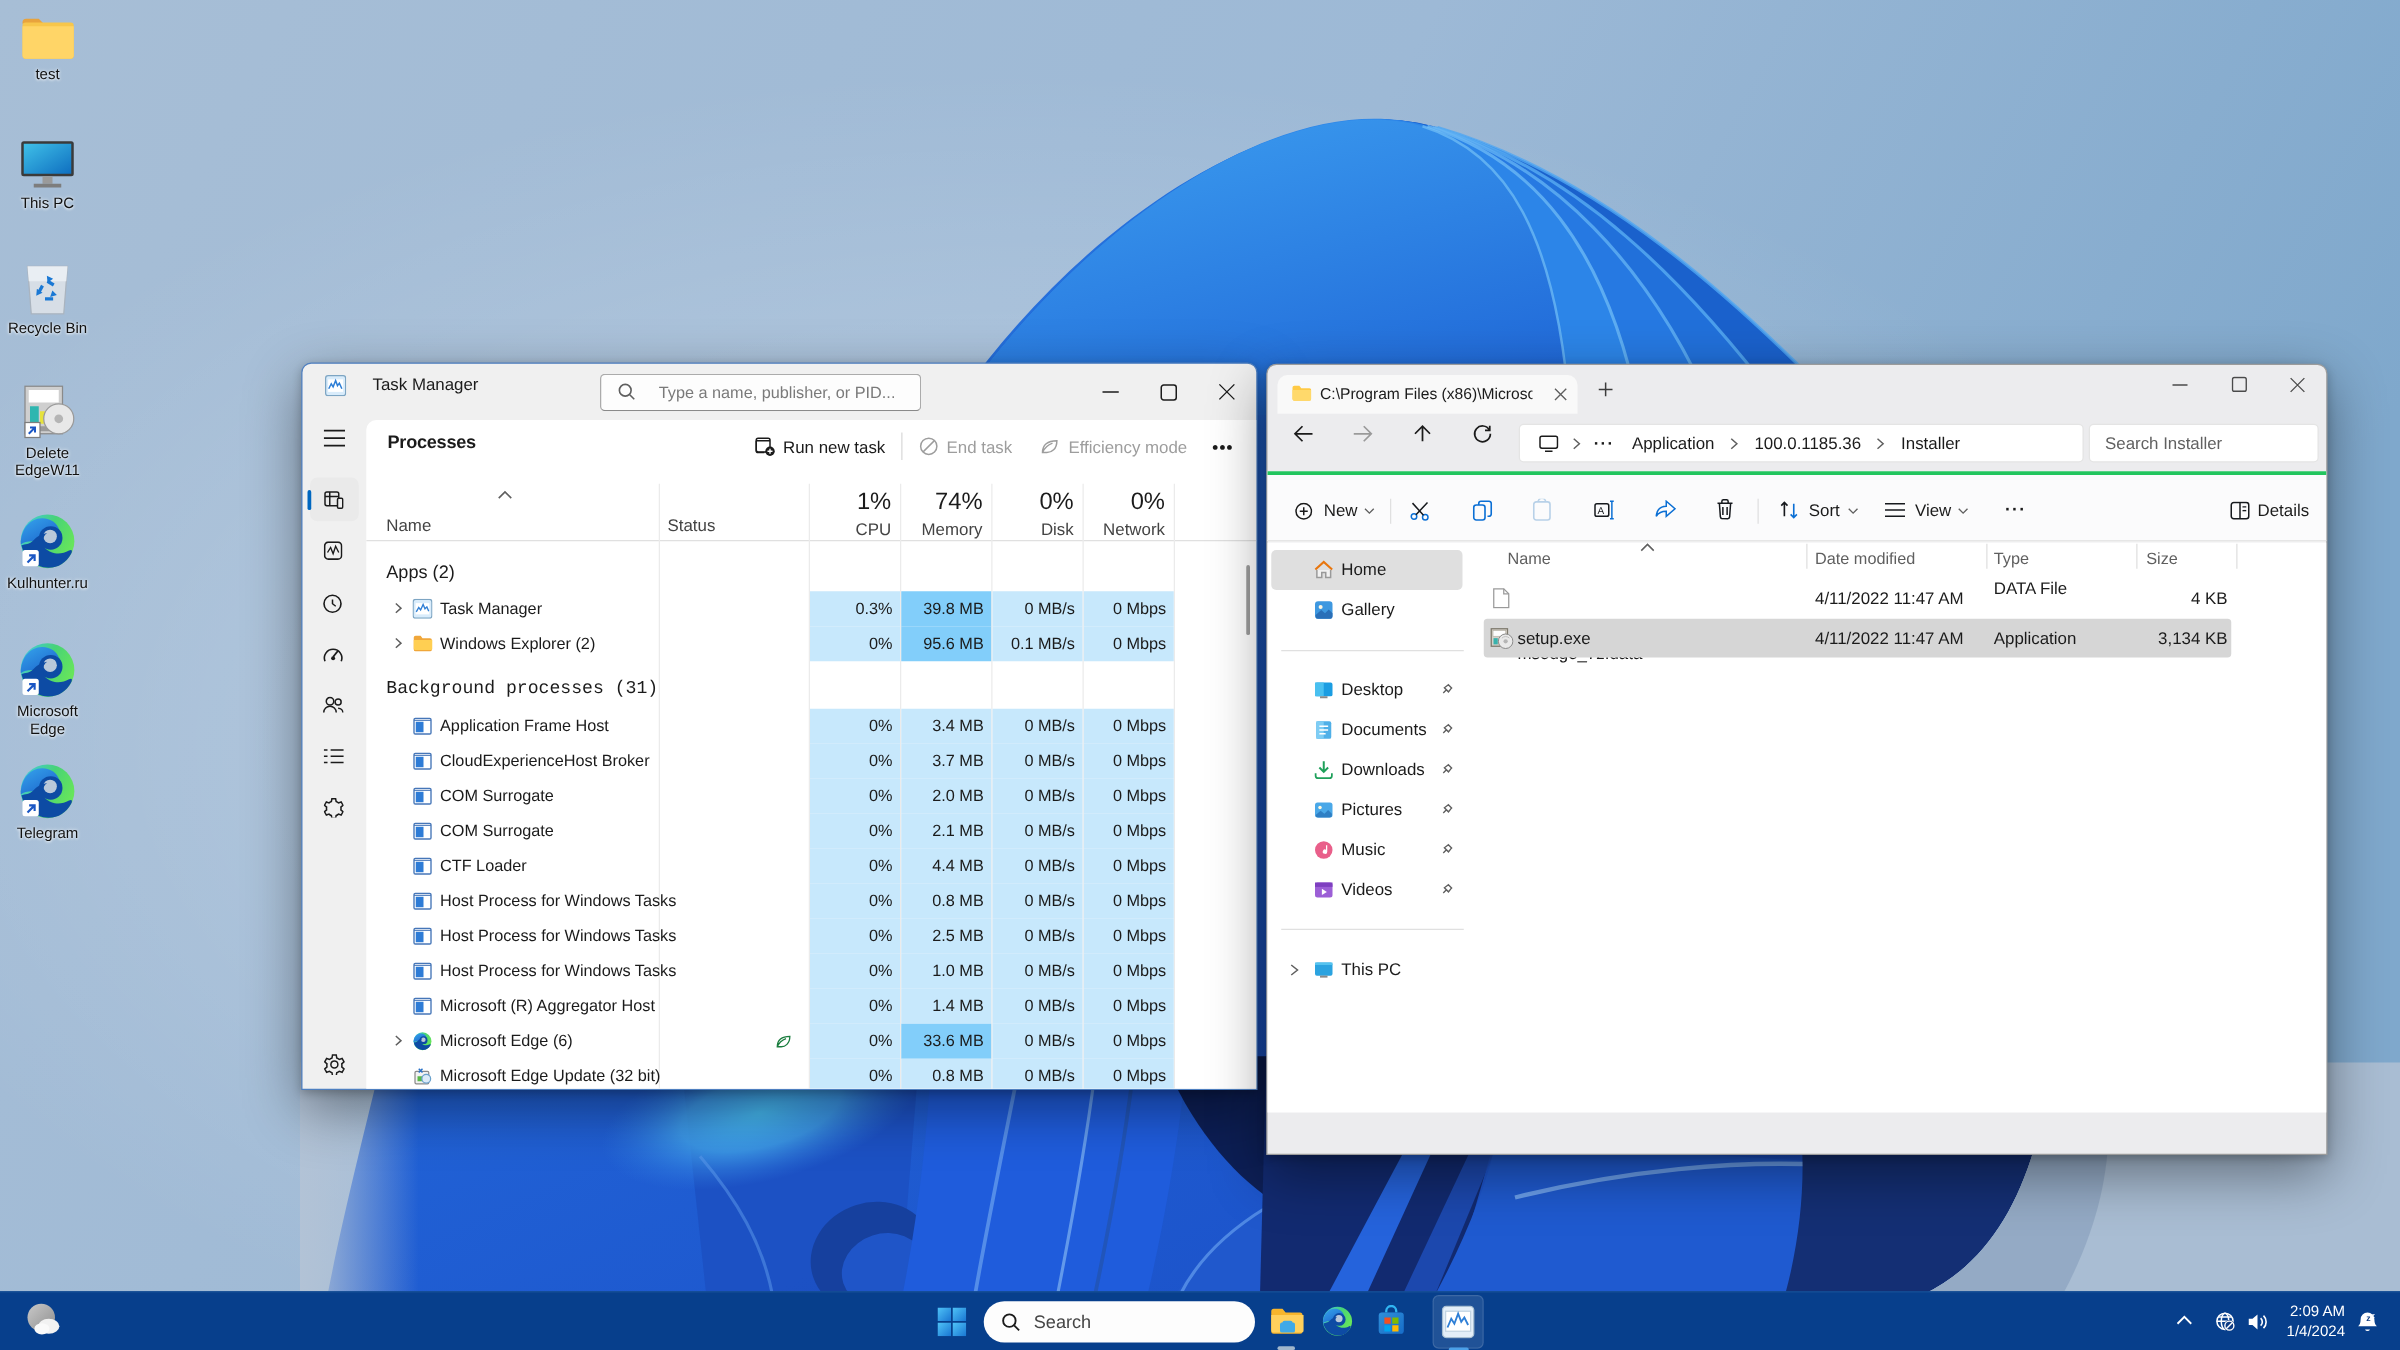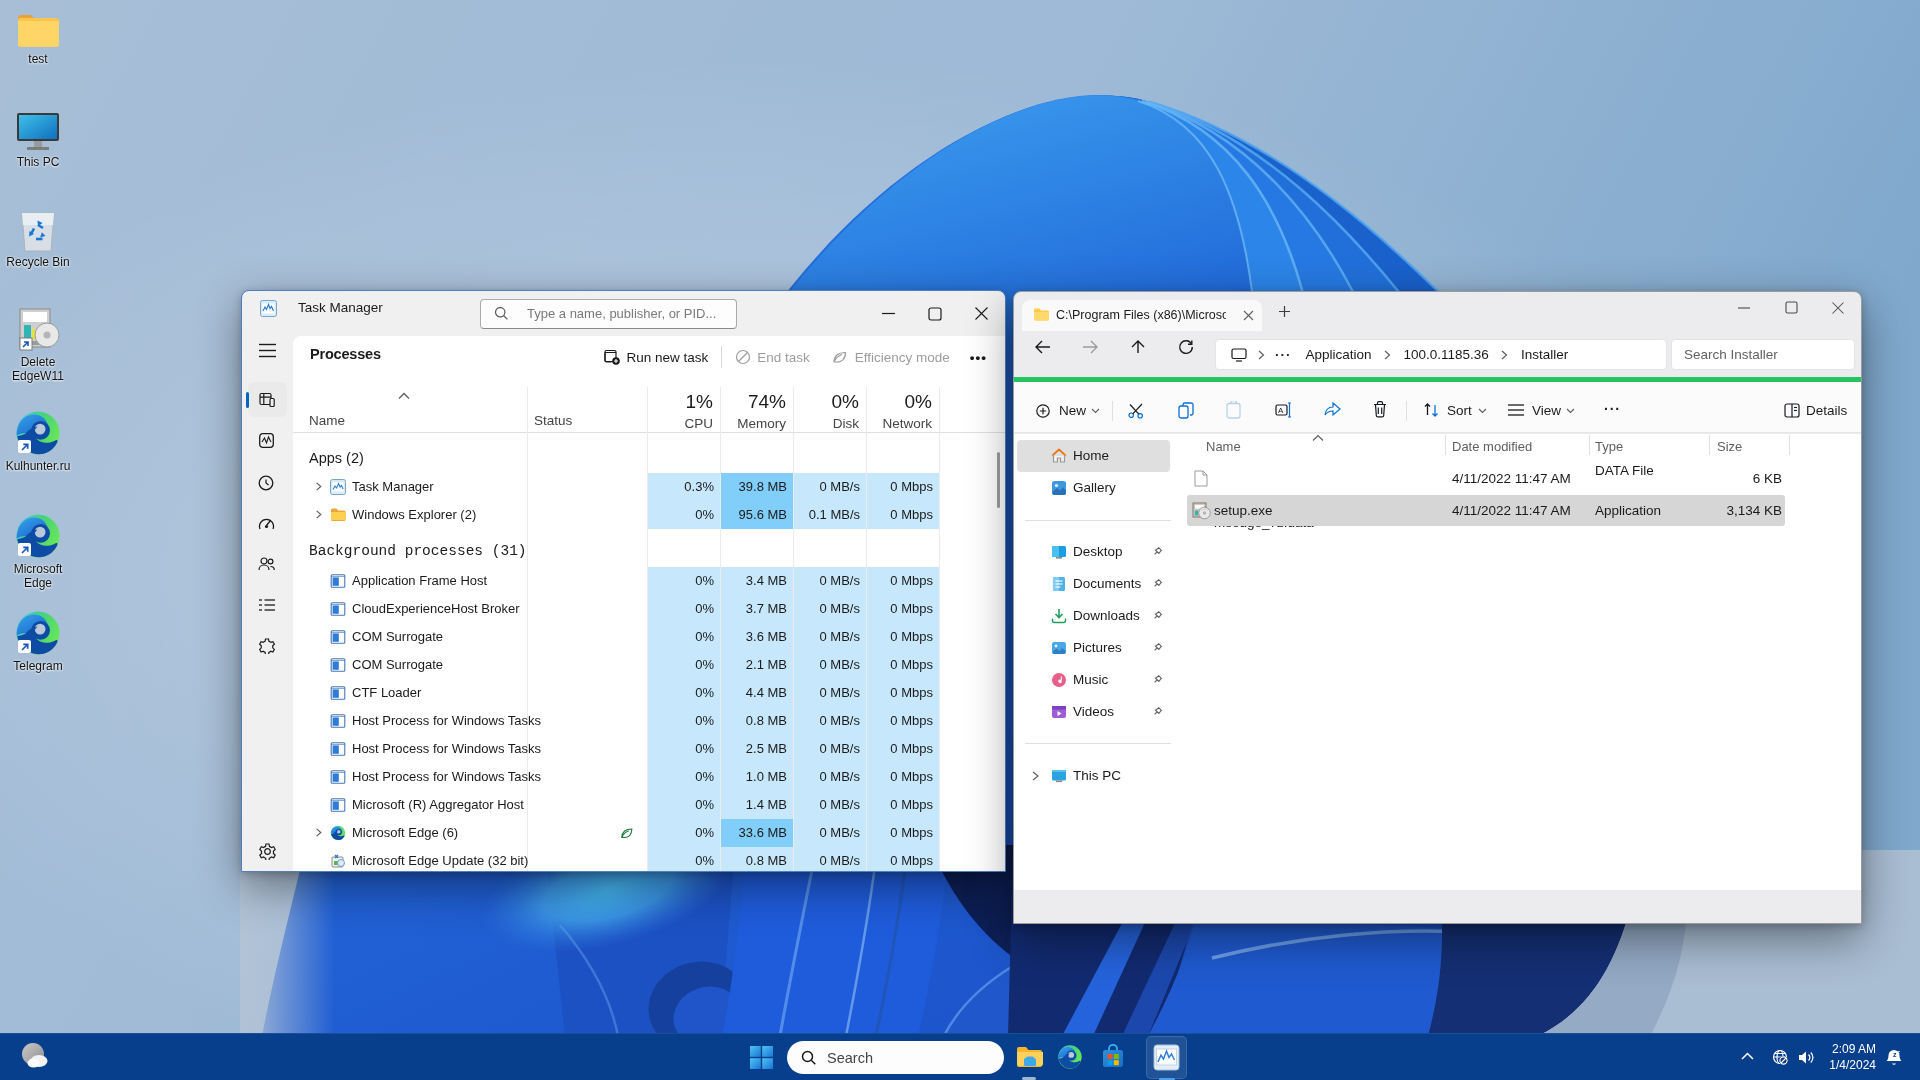--- a/index.html
+++ b/index.html
@@ -35,21 +35,21 @@
   .tmrow .chev { position:absolute; left:20px; top:7px; width:13px; height:13px; color:#5f5f5f; }
   .cellv { position:absolute; top:0; height:28px; line-height:28px; font-size:13px; color:#1b1b1b; text-align:right; }
 
   
   #ex { left:1013px; top:291px; width:849px; height:633px; border:1px solid #9b9b9b; border-radius:8px 8px 0 0; background:#ececee; }
   #ex .tabbar { position:absolute; left:0; top:0; right:0; height:39px; }
   #ex .tab { position:absolute; left:8px; top:8px; width:240px; height:31px; background:#f9f9f9; border-radius:8px 8px 0 0; }
   #ex .navbar { position:absolute; left:0; top:39px; right:0; height:46px; }
   #ex .addr { position:absolute; left:201px; top:8px; width:452px; height:31px; background:#fff; border:1px solid #e4e4e4; border-radius:4px; display:flex; align-items:center; font-size:13.5px; color:#1b1b1b; }
   #ex .srch { position:absolute; left:657px; top:8px; width:184px; height:31px; background:#fff; border:1px solid #e4e4e4; border-radius:4px; font-size:13.5px; color:#616161; line-height:29px; padding-left:12px; }
-  #ex .toolbar { position:absolute; left:0; top:85px; right:0; height:56px; background:#fbfbfc; border-bottom:1px solid #e6e6e6; border-top:5px solid #22c55e;padding-left:12px; }
+  #ex .toolbar { position:absolute; left:0; top:85px; right:0; height:56px; background:#fbfbfc; border-bottom:1px solid #e6e6e6; border-top:3px solid #22c55e;padding-left:12px; }
   #ex .body { position:absolute; left:0; top:142px; right:0; bottom:33px; background:#fff; }
   #ex .statusbar { position:absolute; left:0; right:0; bottom:0; height:33px; background:#fff; font-size:12.5px; color:#444; }
   .exsideitem { position:absolute; left:3px; width:153px; height:32px; border-radius:4px; font-size:13.5px; color:#1b1b1b; }
   .exsideitem .txt { position:absolute; left:56px; top:8px; }
   .exsideitem .sicon { position:absolute; left:34px; top:8px; width:16px; height:16px; }
   .pin { position:absolute; right:5px; top:9px; width:14px; height:14px; }
   .ehdr { position:absolute; top:0; font-size:13px; color:#5f5f5f; }
   .erow { position:absolute; left:173px; right:78px; height:31px; font-size:13.5px; color:#1b1b1b; }
 
   
@@ -471,21 +471,21 @@
                 <rect x="1.2" y="1.8" width="13.6" height="12.4" rx="1" fill="#fff" stroke="#4676b8" stroke-width="1.1"></rect>
                 <rect x="2.6" y="4.4" width="6.2" height="8.4" fill="#2e7cd6"></rect>
                 <line x1="1.2" y1="3.4" x2="14.8" y2="3.4" stroke="#4676b8" stroke-width="0.7"></line>
               </svg>
               <div class="nm">CloudExperienceHost Broker</div>
             </div>
             <div class="tmrow" style="top:189px;">
               <div class="abs" style="left:355px;top:0;width:72px;height:28px;background:#c7e8fc;"></div>
               <div class="cellv" style="left:355px;width:66px;">0%</div>
               <div class="abs" style="left:428px;top:0;width:72px;height:28px;background:#c7e8fc;"></div>
-              <div class="cellv" style="left:428px;width:66px;">3.6 MB</div>
+              <div class="cellv" style="left:428px;width:66px;">2.0 MB</div>
               <div class="abs" style="left:501px;top:0;width:72px;height:28px;background:#c7e8fc;"></div>
               <div class="cellv" style="left:501px;width:66px;">0 MB/s</div>
               <div class="abs" style="left:574px;top:0;width:72px;height:28px;background:#c7e8fc;"></div>
               <div class="cellv" style="left:574px;width:66px;">0 Mbps</div>
               <svg class="icon16" viewBox="0 0 16 16">
                 <rect x="1.2" y="1.8" width="13.6" height="12.4" rx="1" fill="#fff" stroke="#4676b8" stroke-width="1.1"></rect>
                 <rect x="2.6" y="4.4" width="6.2" height="8.4" fill="#2e7cd6"></rect>
                 <line x1="1.2" y1="3.4" x2="14.8" y2="3.4" stroke="#4676b8" stroke-width="0.7"></line>
               </svg>
               <div class="nm">COM Surrogate</div>
@@ -893,21 +893,21 @@
         <div class="abs" style="left:608px;top:1px;width:1px;height:20px;background:#e0e0e0;"></div>
 
         <div class="erow" style="left:6px;top:29px;width:598px;">
           <svg class="abs" style="left:7px;top:7px" width="14" height="17" viewBox="0 0 14 17">
               <path d="M1 1 H9 L13 5 V16 H1 Z" fill="#fff" stroke="#9a9a9a"></path>
               <path d="M9 1 V5 H13" fill="none" stroke="#9a9a9a"></path>
             </svg>
           <div class="abs" style="left:27px;top:8px;margin-top:44px;">msedge_7z.data</div>
           <div class="abs" style="left:265px;top:8px;">4/11/2022 11:47 AM</div>
           <div class="abs" style="left:408px;top:0;">DATA File</div>
-          <div class="abs" style="left:500px;top:8px;width:95px;text-align:right;">6 KB</div>
+          <div class="abs" style="left:500px;top:8px;width:95px;text-align:right;">4 KB</div>
         </div>
         <div class="erow" style="left:6px;top:61px;width:598px;background:#d6d6d6;border-radius:3px;">
           <svg class="abs" style="left:5px;top:6px" width="19" height="19" viewBox="0 0 19 19">
               <rect x="1" y="2" width="13" height="14" fill="#d5d0c8" stroke="#7d786b"></rect>
               <rect x="2.4" y="3.4" width="10.2" height="4.6" fill="#fdfdfd" stroke="#b0aca0" stroke-width="0.5"></rect>
               <rect x="2.8" y="9.5" width="3.4" height="5" fill="#38b2ac"></rect>
               <rect x="7" y="11" width="3" height="3.5" fill="#d8d44a"></rect>
               <circle cx="12.5" cy="12" r="5.8" fill="#e9e9e9" stroke="#8a8a8a" stroke-width="0.8"></circle>
               <circle cx="12.5" cy="12" r="1.7" fill="#b5b5b5"></circle>
               <path d="M9.5 9.5 a4.2 4.2 0 0 1 6 0" stroke="#c0c0c0" fill="none" stroke-width="0.8"></path>

